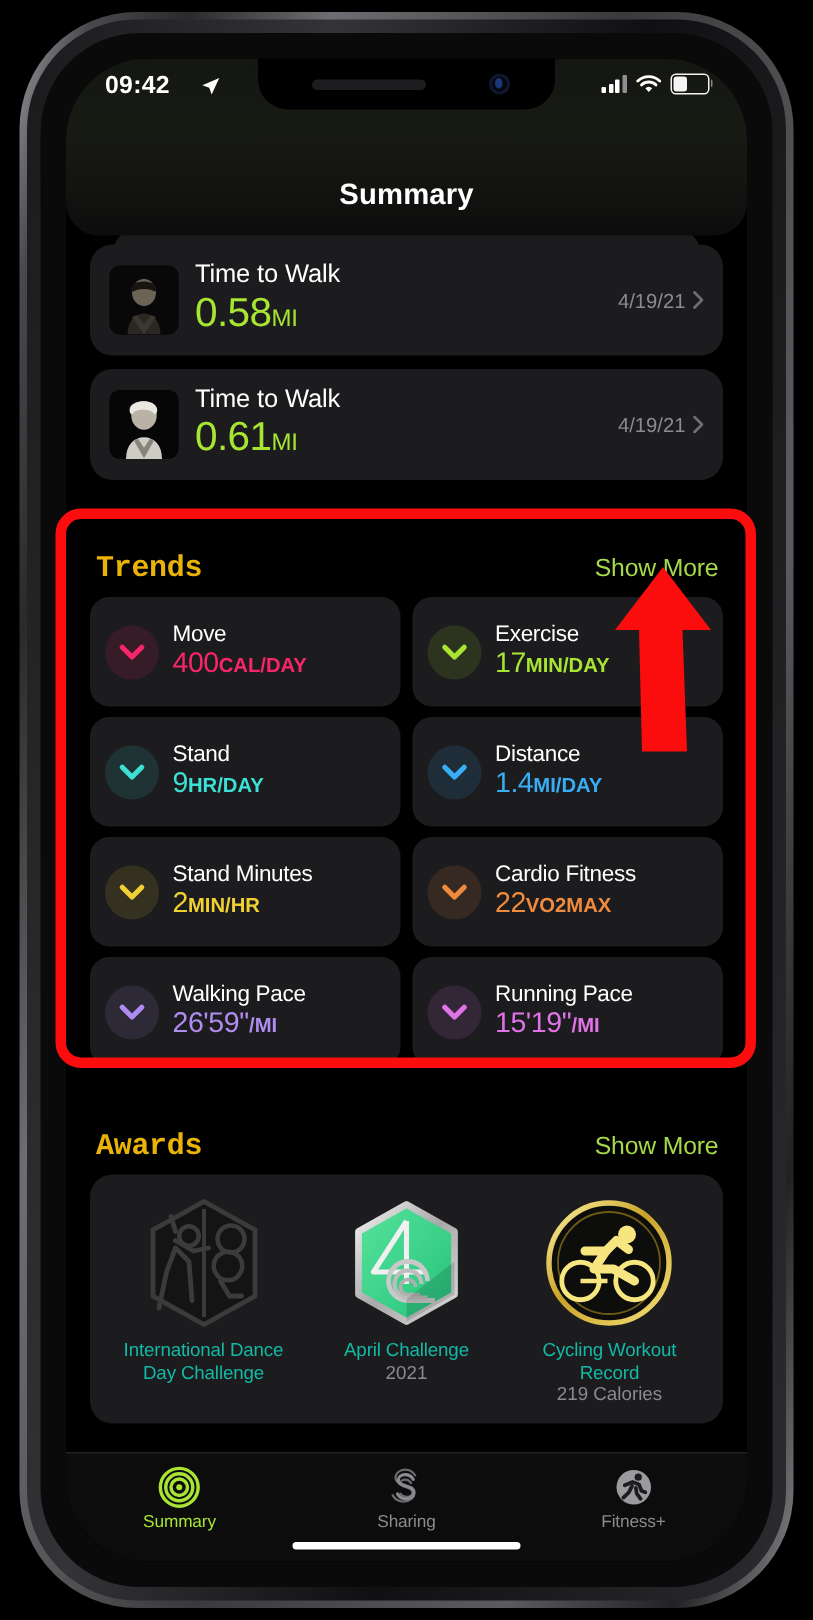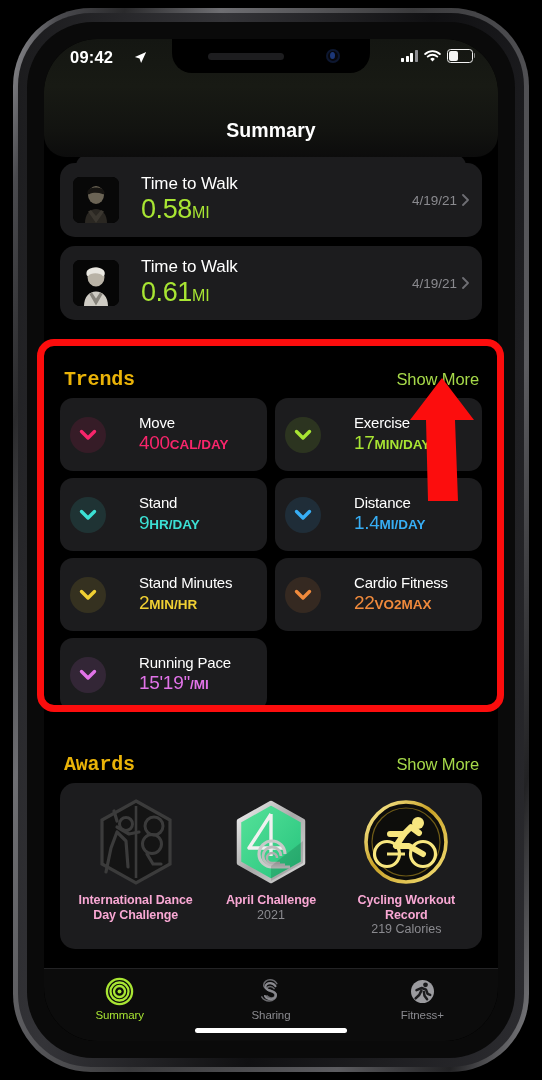--- a/index.html
+++ b/index.html
@@ -63,50 +63,50 @@
   .scroll{position:absolute;left:0;right:0;top:124px;bottom:72px;padding:0 16px;box-sizing:border-box;}
 
   
   .peek{position:absolute;left:32px;right:32px;top:116px;height:22px;background:#1c1c1e;
     border-radius:14px;z-index:10;}
 
   
   .ttw{position:relative;background:#1c1c1e;border-radius:15px;height:74px;margin-bottom:9px;
     display:flex;align-items:center;padding:0 13px;z-index:20;}
   .ttw-thumb{width:46px;height:46px;border-radius:7px;flex:0 0 auto;overflow:hidden;position:relative;background:#000;}
-  .ttw-txt{margin-left:22px;flex:1 1 auto;}
+  .ttw-txt{margin-left:11px;flex:1 1 auto;}
   .ttw-title{color:#fff;font-size:17px;line-height:20px;letter-spacing:-.1px;}
   .ttw-val{font-size:27px;line-height:29px;font-weight:400;color:#a8e533;letter-spacing:-.4px;margin-top:1px;}
   .ttw-val .u{font-size:16px;font-weight:400;letter-spacing:-.1px;}
   .ttw-right{display:flex;align-items:center;gap:5px;color:#8a8a8f;font-size:13.5px;}
   .chev-r{width:7px;height:12px;}
 
   
   .sec-head{display:flex;align-items:baseline;justify-content:space-between;
     padding:2px 3px 7px 4px;}
   .sec-title{color:#eab308;font-size:20px;font-weight:700;letter-spacing:-.2px;font-family:Liberation Mono, monospace;}
   .sec-more{color:#a6d949;font-size:16.5px;letter-spacing:-.1px;margin-top:30px;}
 
   
   .tgrid{display:grid;grid-template-columns:1fr 1fr;gap:7px 8px;}
-  .tcard{background:#1c1c1e;border-radius:13px;height:73px;display:flex;align-items:center;padding:0 10px;gap:24px;}
+  .tcard{background:#1c1c1e;border-radius:13px;height:73px;display:flex;align-items:center;padding:0 10px;}
   .tcirc{width:36px;height:36px;border-radius:50%;flex:0 0 auto;display:flex;align-items:center;
     justify-content:center;background:rgba(255,255,255,.055);}
   .tcirc svg{width:20px;height:20px;}
   .tbody{margin-left:9px;min-width:0;}
   .tname{color:#fff;font-size:15px;line-height:17px;letter-spacing:-.2px;white-space:nowrap;}
   .tval{font-size:19px;line-height:22px;letter-spacing:-.3px;white-space:nowrap;margin-top:1px;}
   .tval .u{font-size:13.5px;font-weight:700;letter-spacing:0;}
 
   
   .awards-card{background:#1c1c1e;border-radius:15px;padding:13px 8px 12px;display:flex;}
   .award{flex:1 1 0;text-align:center;padding:0 3px;}
   .award .badge{height:92px;display:flex;align-items:center;justify-content:center;}
   .award .badge svg{width:92px;height:92px;}
-  .aw-name{color:#f9a8d4;font-size:12.5px;line-height:14.5px;letter-spacing:-.1px;margin-top:5px;font-weight:bold;}
+  .aw-name{color:#14b8a6;font-size:12.5px;line-height:14.5px;letter-spacing:-.1px;margin-top:5px;}
   .aw-sub{color:#8a8a8f;font-size:12.5px;line-height:14.5px;}
 
   
   .tabbar{position:absolute;left:0;right:0;bottom:0;height:72px;background:#0c0c0c;
     border-top:.5px solid #232325;display:flex;z-index:30;}
   .tab{flex:1 1 0;display:flex;flex-direction:column;align-items:center;justify-content:flex-start;padding-top:8px;}
   .tab svg{width:29px;height:29px;}
   .tab span{font-size:11.5px;margin-top:3px;letter-spacing:-.1px;}
   .tab.active span{color:#a8e533;}
   .tab.idle span{color:#8a8a8f;}
@@ -246,20 +246,31 @@
                   </div>
                   <div class="tcard">
                     <div class="tcirc" style="background:#f08a3c1f">
                       <svg viewBox="0 0 20 20">
                         <path d="M3.5 6.5 10 13l6.5-6.5" fill="none" stroke="#f08a3c" stroke-width="3.4" stroke-linecap="round" stroke-linejoin="round"></path>
                       </svg>
                     </div>
                     <div class="tbody">
                       <div class="tname">Cardio Fitness</div>
                       <div class="tval" style="color:#f08a3c"><span>22</span><span class="u">VO2MAX</span></div>
+                    </div>
+                  </div>
+                  <div class="tcard">
+                    <div class="tcirc" style="background:#b08cf01f">
+                      <svg viewBox="0 0 20 20">
+                        <path d="M3.5 6.5 10 13l6.5-6.5" fill="none" stroke="#b08cf0" stroke-width="3.4" stroke-linecap="round" stroke-linejoin="round"></path>
+                      </svg>
+                    </div>
+                    <div class="tbody">
+                      <div class="tname">Walking Pace</div>
+                      <div class="tval" style="color:#b08cf0"><span>26'59''</span><span class="u">/MI</span></div>
                     </div>
                   </div>
                   <div class="tcard">
                     <div class="tcirc" style="background:#e173e81f">
                       <svg viewBox="0 0 20 20">
                         <path d="M3.5 6.5 10 13l6.5-6.5" fill="none" stroke="#e173e8" stroke-width="3.4" stroke-linecap="round" stroke-linejoin="round"></path>
                       </svg>
                     </div>
                     <div class="tbody">
                       <div class="tname">Running Pace</div>

